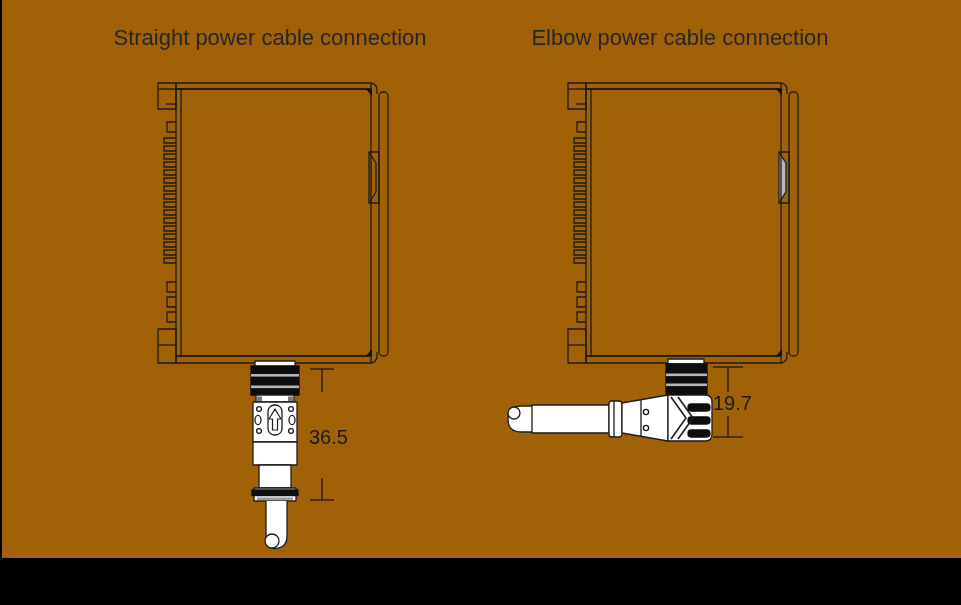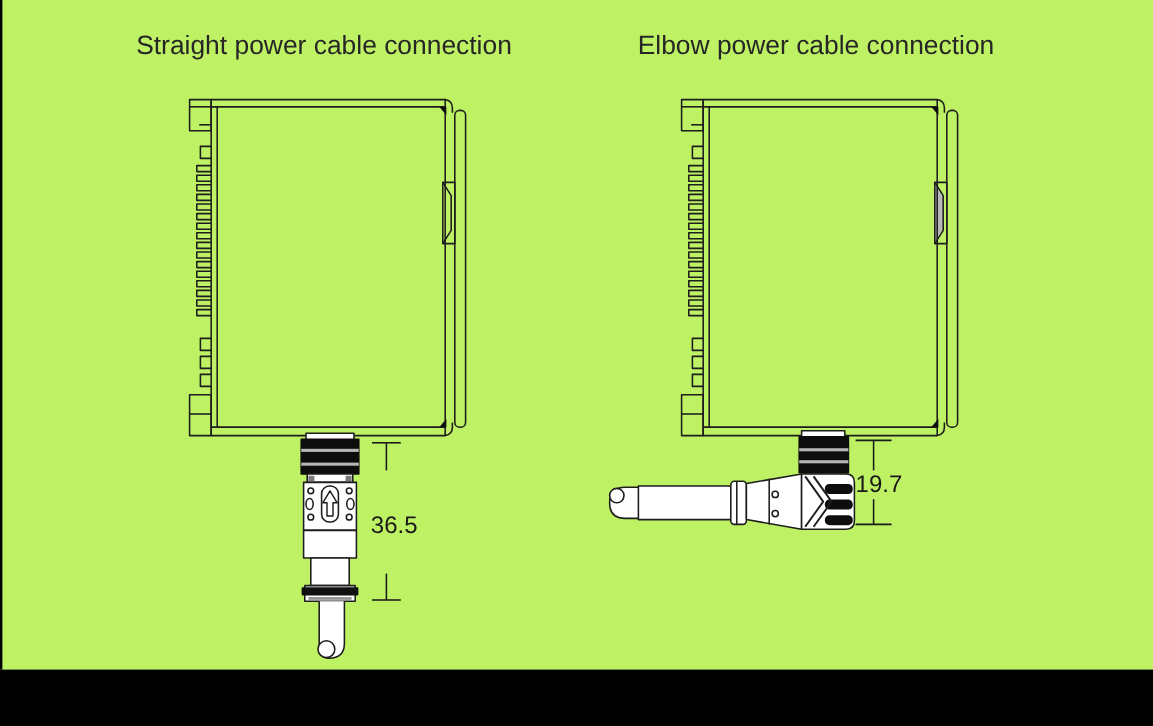--- a/index.html
+++ b/index.html
@@ -8,21 +8,21 @@
     background: #ffffff;
     width: 961px;
     height: 605px;
     overflow: hidden;
     font-family: "Liberation Sans", sans-serif;
   }
   .stage {
     position: relative;
     width: 961px;
     height: 605px;
-    background: #bef264;
+    background: #a16207;
   }
   svg { display: block; }
   .title-text {
     font-family: "Liberation Sans", sans-serif;
     font-size: 22px;
     fill: #262626;
   }
   .dim-text {
     font-family: "Liberation Sans", sans-serif;
     font-size: 20px;

